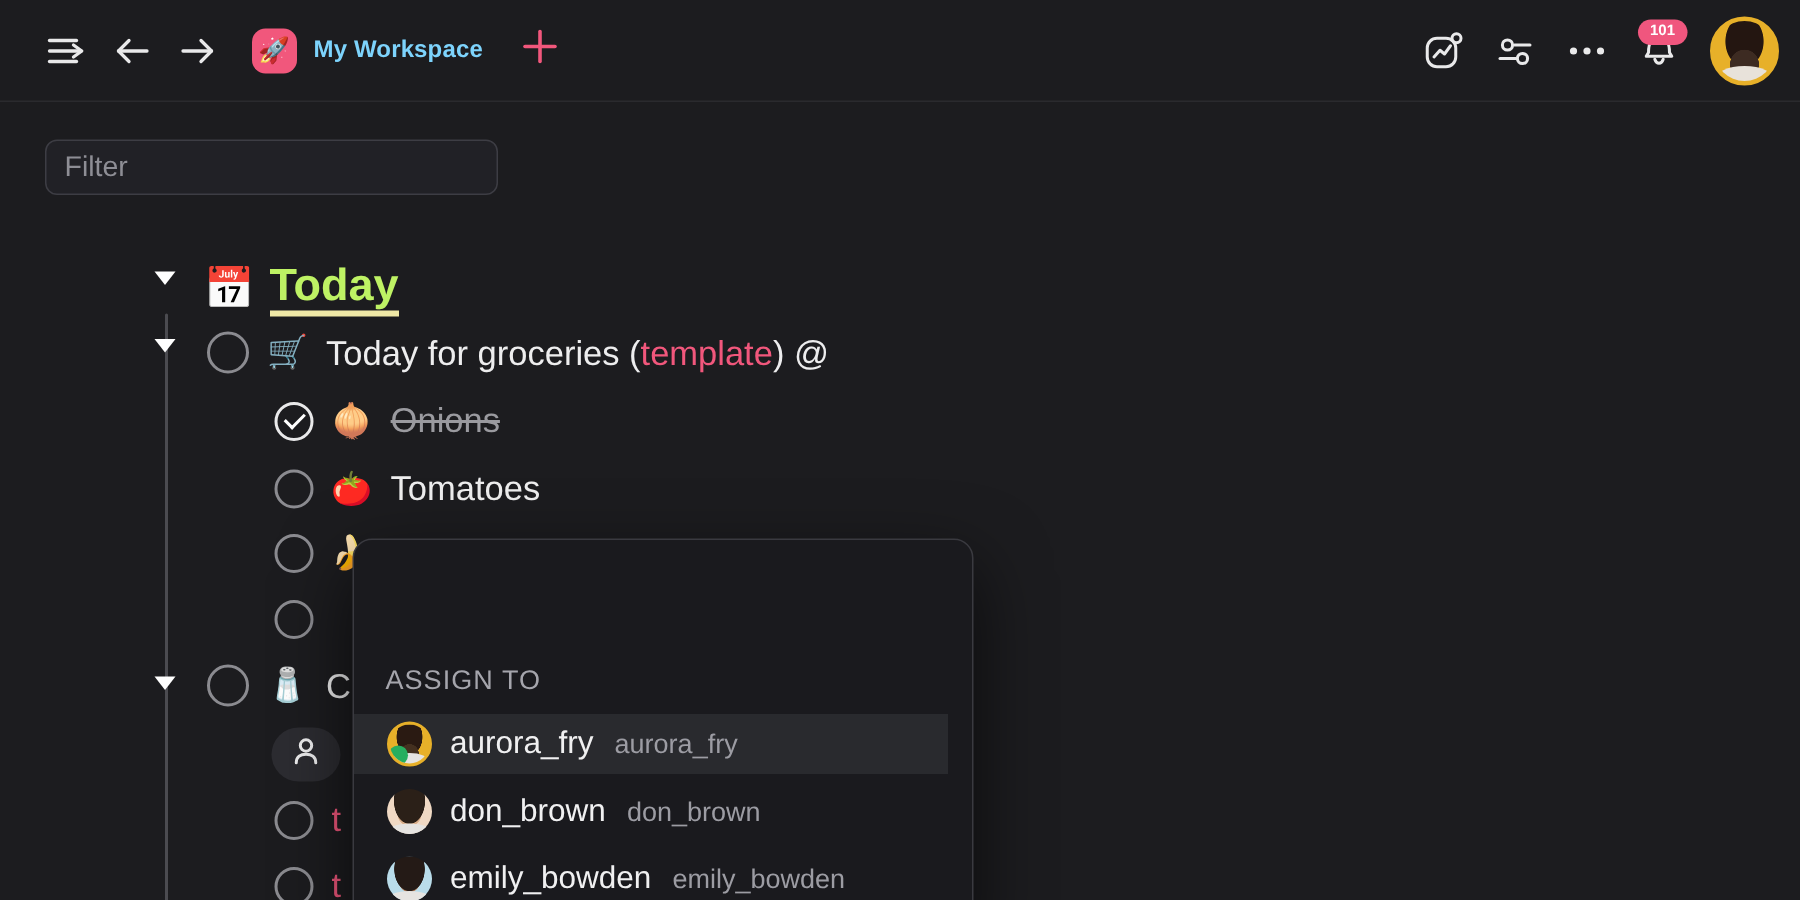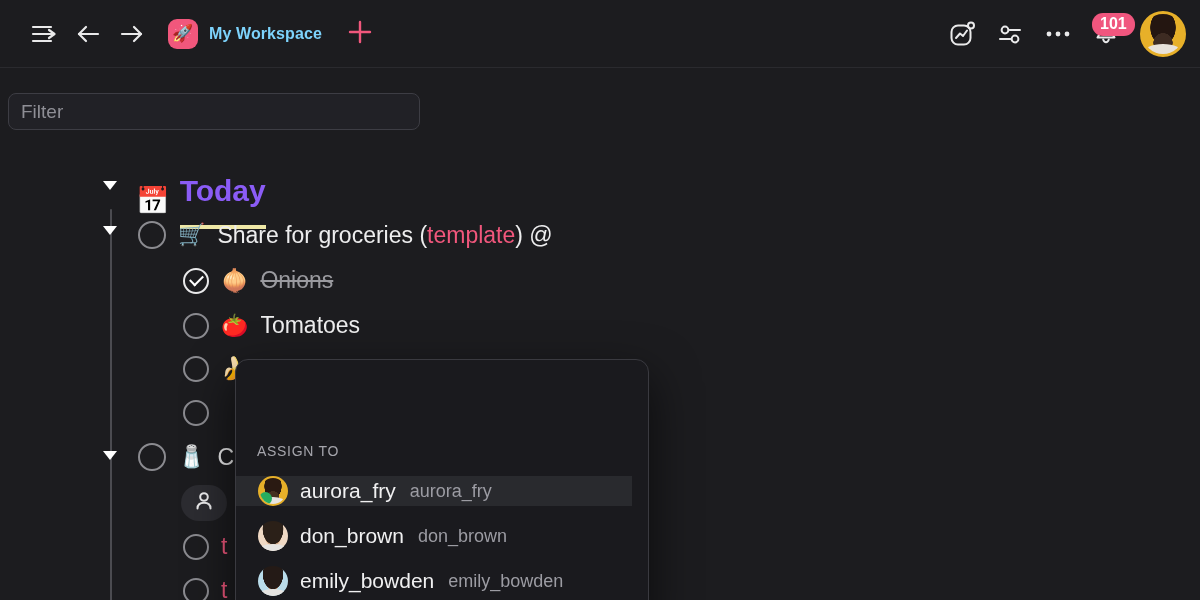--- a/index.html
+++ b/index.html
@@ -70,21 +70,21 @@
     border: none;
     font-family: "Liberation Sans", sans-serif;
   }
   .bell-wrap { position: relative; width: 44px; height: 44px;
     display:flex; align-items:center; justify-content:center; cursor: pointer; }
   .badge {
     position: absolute;
     top: 1px; left: 8px;
     background: #f0567e;
     color: #fff;
-    font-size: 16px;
+    font-size: 10px;
     font-weight: bold;
     padding: 2px 8px 3px;
     border-radius: 11px;
     line-height: 1.15;
   }
   .avatar-ring {
     width: 46px; height: 46px;
     border-radius: 50%;
     margin-left: 8px;
     background:
@@ -124,23 +124,23 @@
     border-right: 7px solid transparent;
     border-top: 9px solid #ffffff;
     cursor: pointer;
   }
 
   .cal-emoji { font-size: 27px; line-height: 1; }
 
   .today-title {
     font-size: 30px;
     font-weight: bold;
-    color: #8b5cf6;
+    color: #bef264;
     border-bottom: 4px solid #efe8a6;
-    padding-bottom: 18px;
+    padding-bottom: 0;
     line-height: 1.05;
   }
 
   .ck {
     width: 28px; height: 28px;
     border-radius: 50%;
     border: 2px solid #8b8b90;
     background: transparent;
     cursor: pointer;
     flex: 0 0 auto;
@@ -181,47 +181,47 @@
     width: 414px; height: 266px;
     background: #1a1a1e;
     border: 1px solid #3a3a40;
     border-radius: 13px;
     box-shadow: 0 18px 48px rgba(0,0,0,.62);
     z-index: 20;
     overflow: hidden;
   }
   .filter-input {
     position: absolute;
-    left: 8px; top: 25px;
-    width: 412px; height: 37px;
+    left: 30px; top: 25px;
+    width: 302px; height: 37px;
     background: #212126;
     border: 1px solid #3d3d44;
     border-radius: 8px;
     color: #86efac;
     font-size: 19px;
     font-family: "Liberation Sans", sans-serif;
     padding: 0 12px;
     outline: none;
   }
   .filter-input::placeholder { color: #8e8e95; }
 
   .assign-label {
     position: absolute;
     left: 257px; top: 375px;
-    font-size: 14px;
+    font-size: 18px;
     color: #a5a5ac;
     letter-spacing: .7px;
     z-index: 21;
   }
 
   .user-row {
     position: absolute;
     left: 236px;
     width: 396px;
-    height: 30px;
+    height: 40px;
     display: flex; align-items: center;
     padding-left: 22px;
     gap: 12px;
     cursor: pointer;
     z-index: 21;
   }
   .user-row.selected { background: #292a2e; }
 
   .u-av {
     width: 30px; height: 30px;
@@ -376,21 +376,21 @@
     <span class="cal-emoji">📅</span>
     <span class="today-title">Today</span>
   </div>
 
   <div class="row" style="left:103px; top:158px;">
     <span class="caret"></span>
   </div>
   <div class="row" style="left:138px; top:153px; gap:12px;">
     <span class="ck"></span>
     <span class="item-emoji">🛒</span>
-    <span class="item-text"><span>Share for groceries (</span><span class="template">template</span><span>) @</span></span>
+    <span class="item-text"><span>Today for groceries (</span><span class="template">template</span><span>) @</span></span>
   </div>
 
   <div class="row" style="left:183px; top:199px; gap:12px;">
     <span class="ck sm done"></span>
     <span class="item-emoji">🧅</span>
     <span class="item-text strike">Onions</span>
   </div>
 
   <div class="row" style="left:183px; top:244px; gap:12px;">
     <span class="ck sm"></span>

